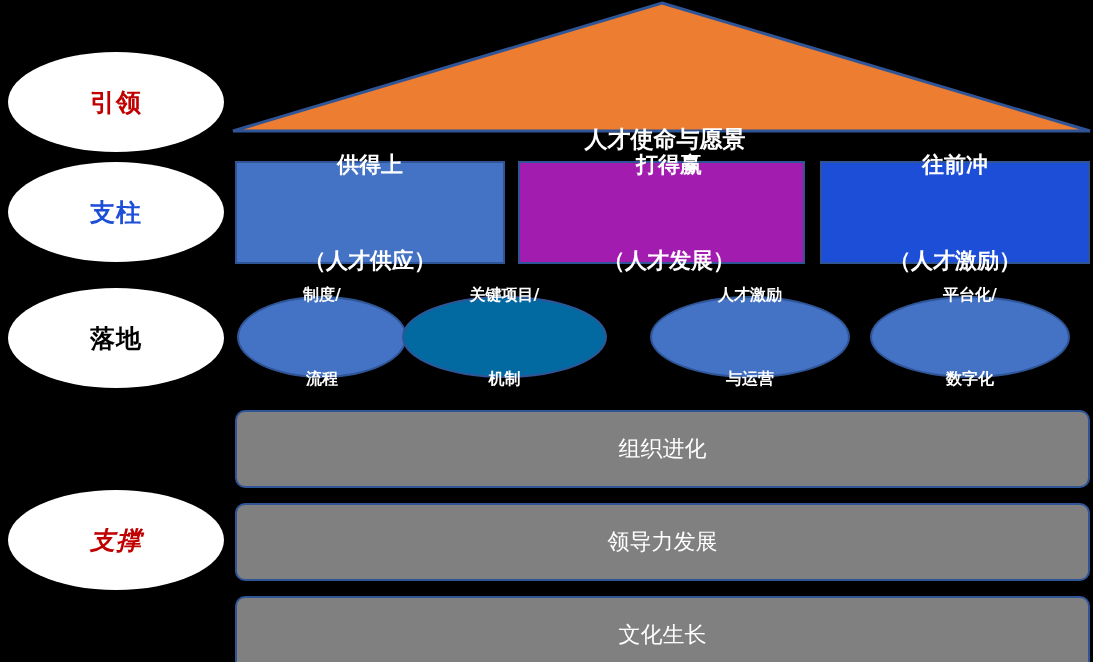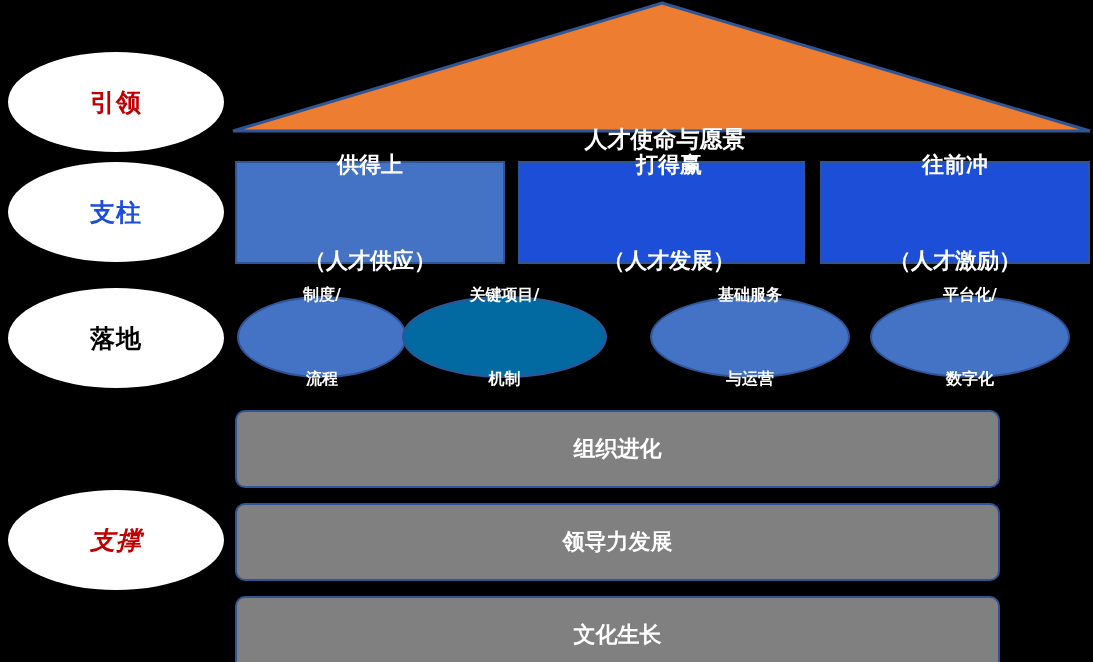--- a/index.html
+++ b/index.html
@@ -91,31 +91,31 @@
     font-size: 16px;
     line-height: 28px;
     text-align: center;
     white-space: pre;
   }
 
   
   .base-bar {
     position: absolute;
     left: 235px;
-    width: 765px;
+    width: 855px;
     height: 78px;
     background: #808080;
     border: 2px solid #2F5597;
     box-sizing: border-box;
     border-radius: 10px;
     display: flex;
     align-items: center;
     justify-content: center;
     color: #FFFFFF;
-    font-weight: bold;
+    font-weight: normal;
     font-size: 22px;
     text-align: center;
   }
 </style>
 </head>
 <body style="background: rgb(0, 0, 0);">
 
 <div id="stage" style="width: 1093px; height: 662px; background: rgb(0, 0, 0);">
 
   <svg class="roof" viewBox="0 0 1093 140" width="1093" height="140" aria-hidden="true">
@@ -138,21 +138,21 @@
   <div class="side-label" style="left: 8px; top: 490px; width: 216px; height: 100px; background: rgb(255, 255, 255); color: rgb(192, 0, 0); font-style: italic;">
     <span>支撑</span>
   </div>
 
   <div class="pillar" style="left: 235px; width: 270px; background: rgb(68, 114, 196); border-color: rgb(47, 85, 151);">
     <div>
       <div>供得上</div>
       <div>（人才供应）</div>
     </div>
   </div>
-  <div class="pillar" style="left: 518px; width: 287px; background: #1d4ed8; border-color: rgb(47, 85, 151); padding-left: 15px;">
+  <div class="pillar" style="left: 518px; width: 287px; background: #a21caf; border-color: rgb(47, 85, 151); padding-left: 15px;">
     <div>
       <div>打得赢</div>
       <div>（人才发展）</div>
     </div>
   </div>
   <div class="pillar" style="left: 820px; width: 270px; background: #1d4ed8; border-color: rgb(47, 85, 151);">
     <div>
       <div>往前冲</div>
       <div>（人才激励）</div>
     </div>
@@ -165,21 +165,21 @@
     </div>
   </div>
   <div class="oval" style="left: 402px; width: 205px; background: #0369a1; border-color: rgb(47, 85, 151);">
     <div>
       <div>关键项目/</div>
       <div>机制</div>
     </div>
   </div>
   <div class="oval" style="left: 650px; width: 200px; background: rgb(68, 114, 196); border-color: rgb(47, 85, 151);">
     <div>
-      <div>基础服务</div>
+      <div>人才激励</div>
       <div>与运营</div>
     </div>
   </div>
   <div class="oval" style="left: 870px; width: 200px; background: rgb(68, 114, 196); border-color: rgb(47, 85, 151);">
     <div>
       <div>平台化/</div>
       <div>数字化</div>
     </div>
   </div>
 

